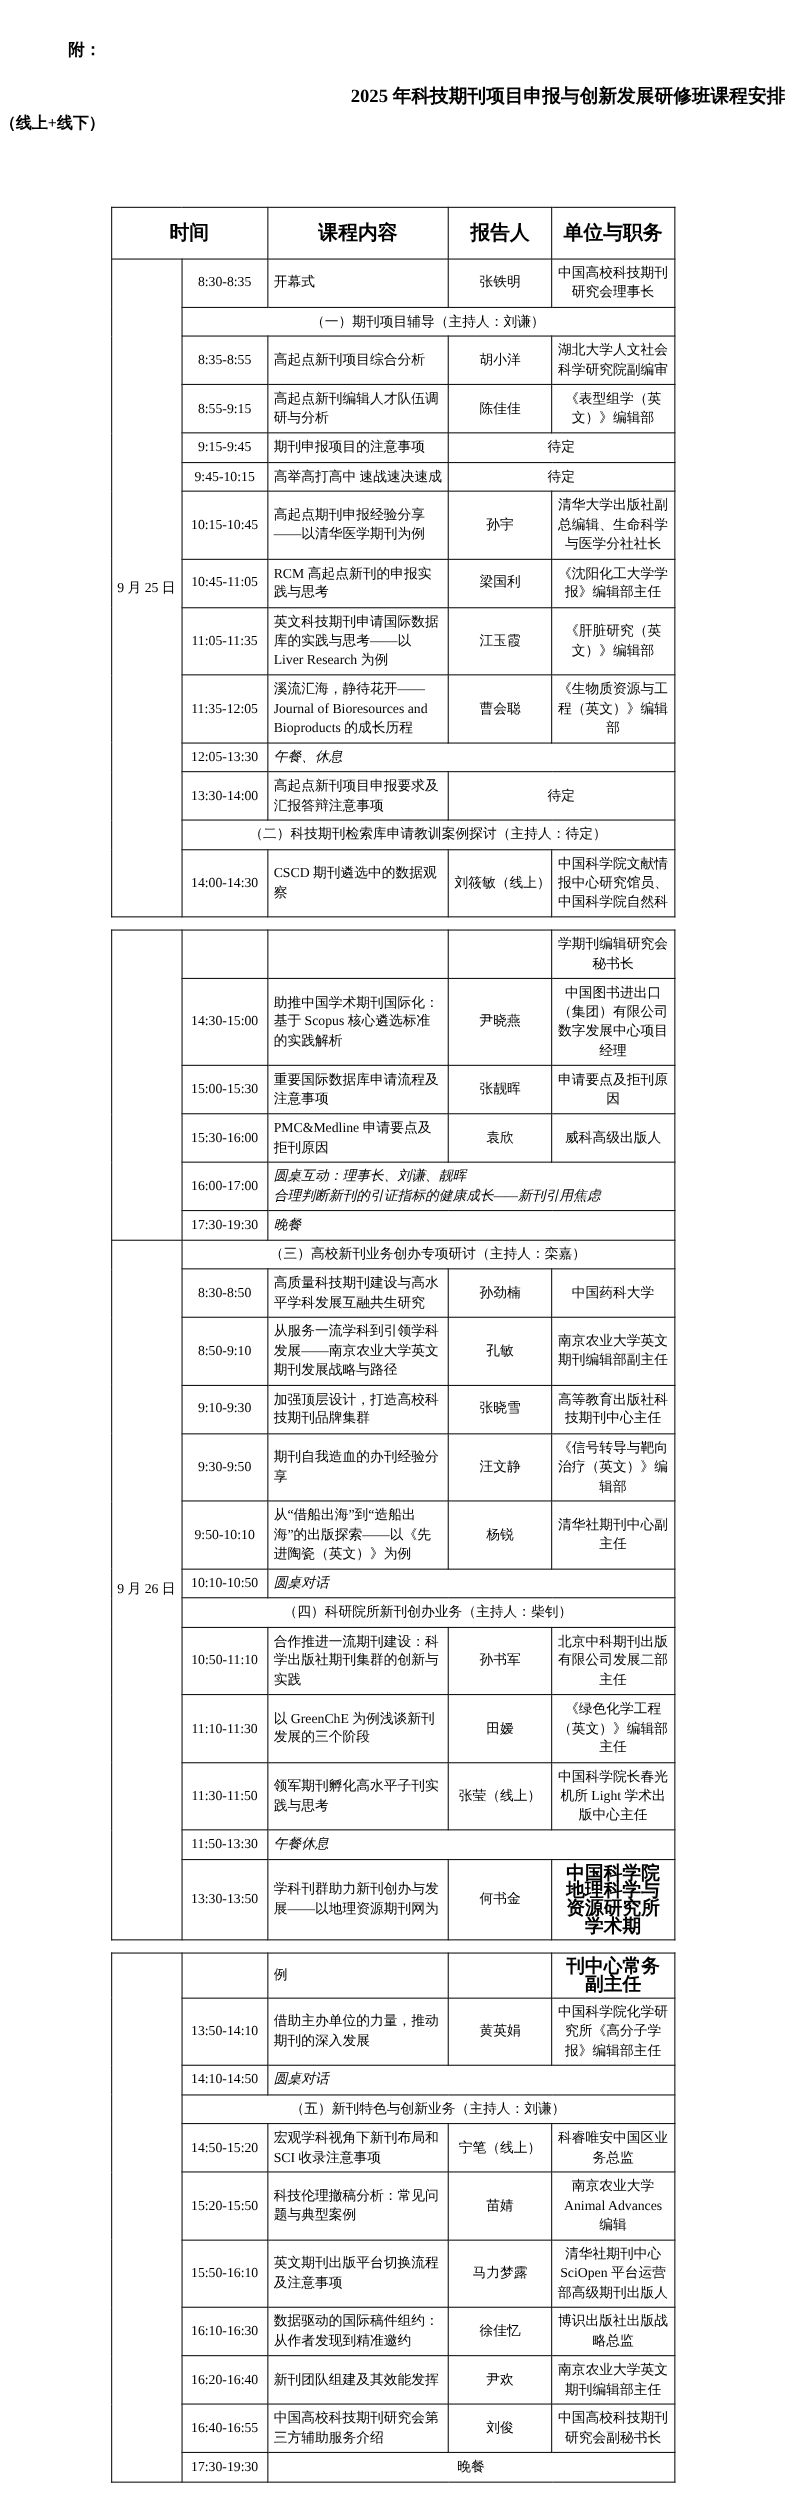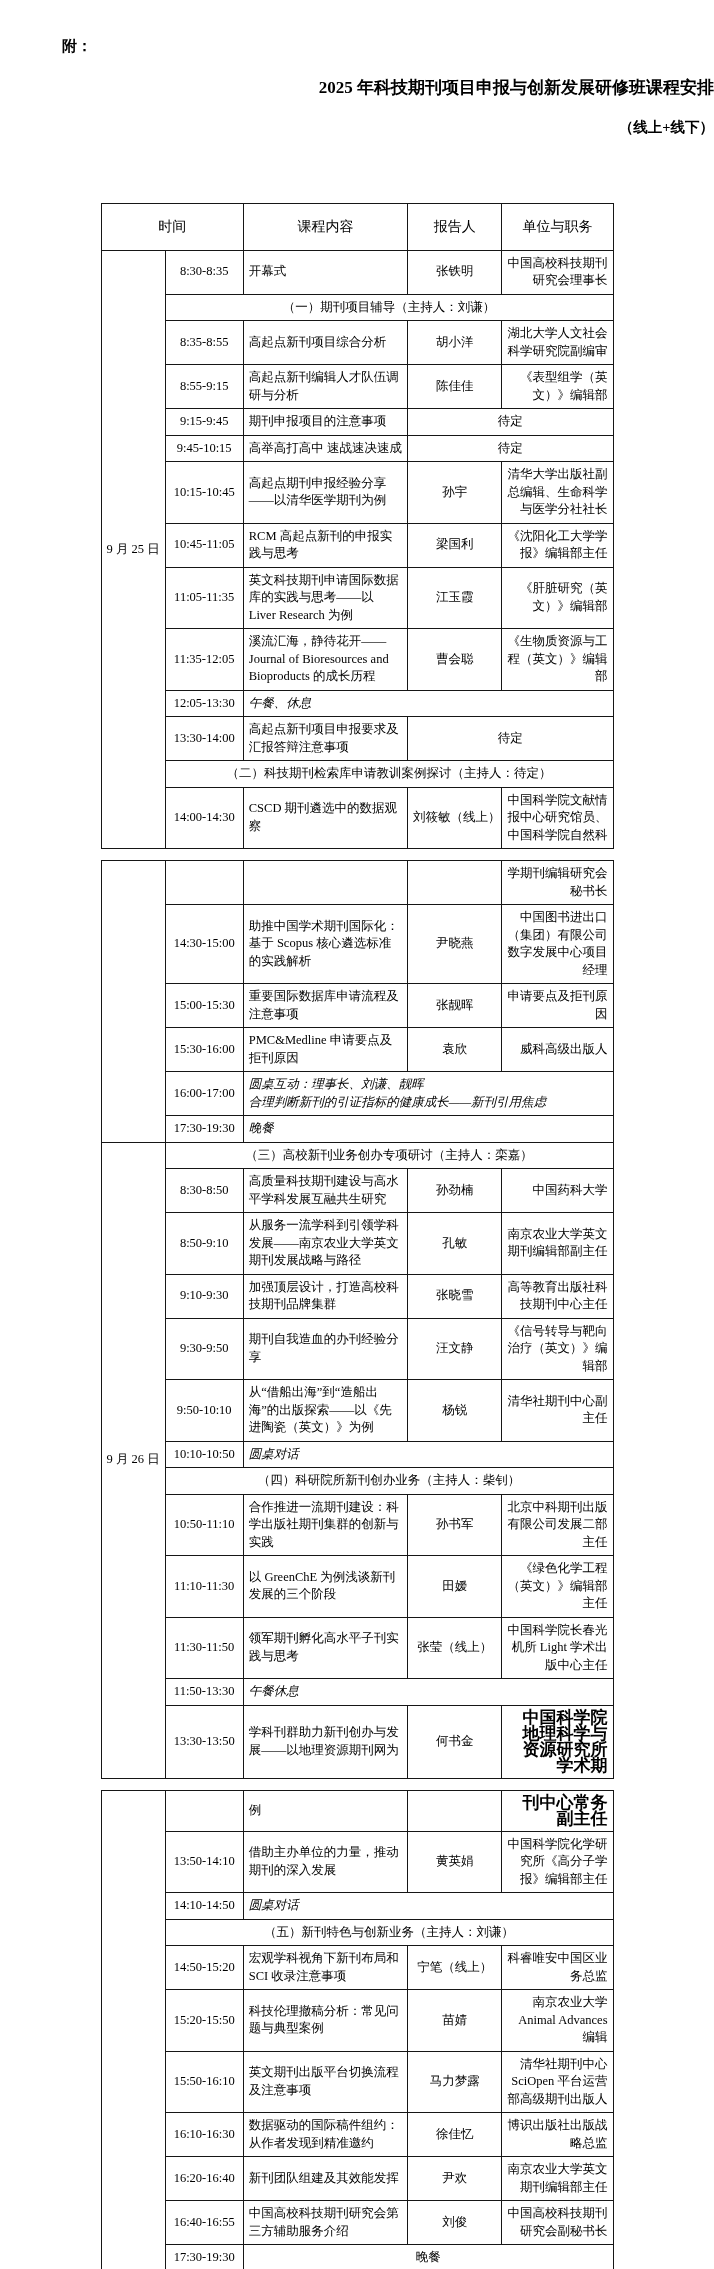--- a/index.html
+++ b/index.html
@@ -20,22 +20,22 @@
     line-height: 20px;
   }
   .title {
     margin: 20px 0 0 0;
     text-align: right;
     font-size: 17px;
     font-weight: bold;
     line-height: 24px;
   }
   .subtitle {
-    margin-top: 17px;
-    text-align: right;
+    margin-top: 2px;
+    text-align: left;
     font-size: 14.5px;
     font-weight: bold;
     line-height: 20px;
   }
   .table-wrap { margin-top: 66px; }
   table.sched {
     border-collapse: collapse;
     table-layout: fixed;
     margin: 0 auto 11px auto;
     width: 513px;
@@ -44,43 +44,43 @@
     border: 1px solid #161616;
     vertical-align: middle;
     font-size: 12.5px;
     line-height: 17.5px;
     padding: 4px 5px;
     font-weight: normal;
     word-break: normal;
     overflow-wrap: break-word;
   }
   table.sched th {
-    font-weight: normal;
-    text-align: center;
-    font-size: 14px;
+    font-weight: bold;
+    text-align: center;
+    font-size: 18px;
     padding: 14px 6px;
   }
   td.date {
     text-align: center;
     font-size: 11.5px;
     white-space: nowrap;
     padding: 4px 1px;
   }
   td.time {
     text-align: center;
     white-space: nowrap;
     padding: 4px 2px;
   }
   td.content { text-align: left; }
   td.speaker {
     text-align: center;
     white-space: nowrap;
     padding: 4px 1px;
   }
-  td.org { text-align: right; }
+  td.org { text-align: center; }
   td.org.small { font-size: 17px; line-height: 16px; font-weight: bold; }
   td.section {
     text-align: center;
     font-weight: bold;
     font-size: 13px;
     padding: 7px 2px;
   }
   td.status { text-align: center; margin-top: 40px; }
   td.full { white-space: pre-line; }
   td.full.l { text-align: left; font-style: italic; }

